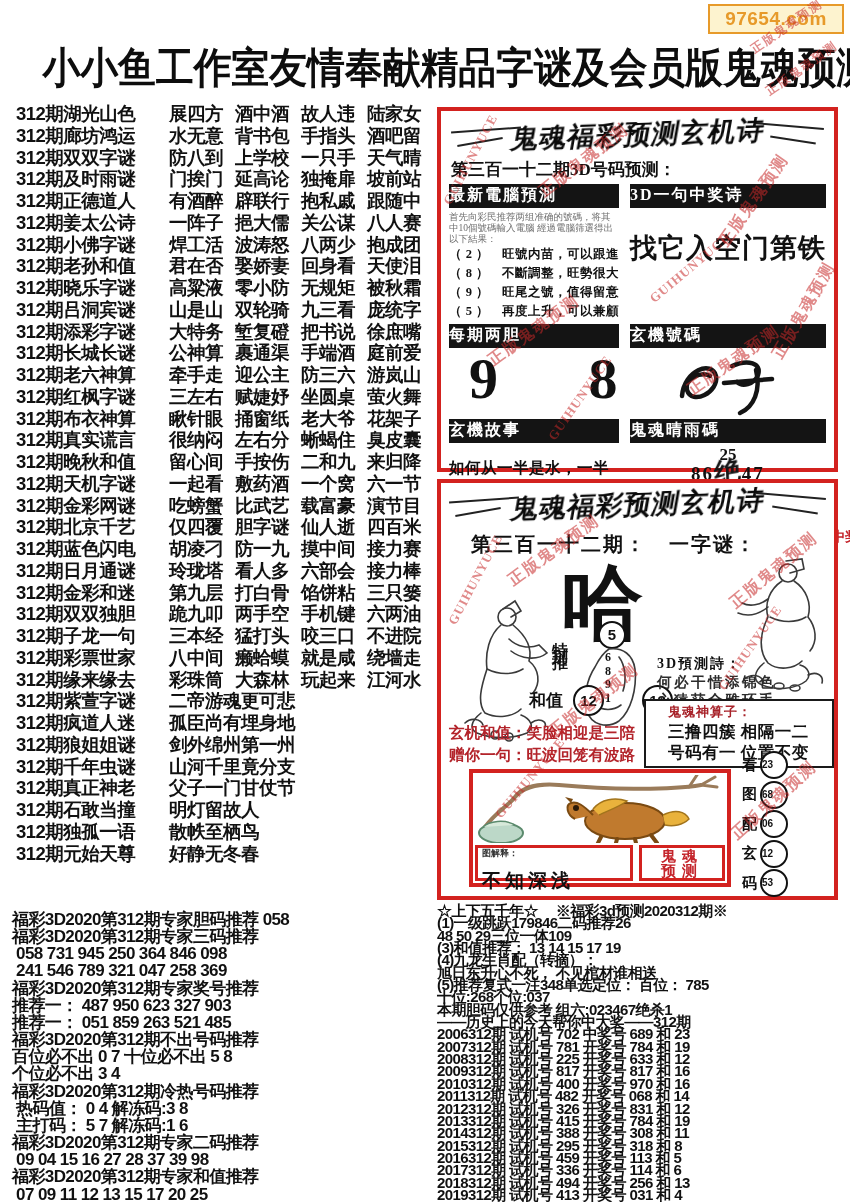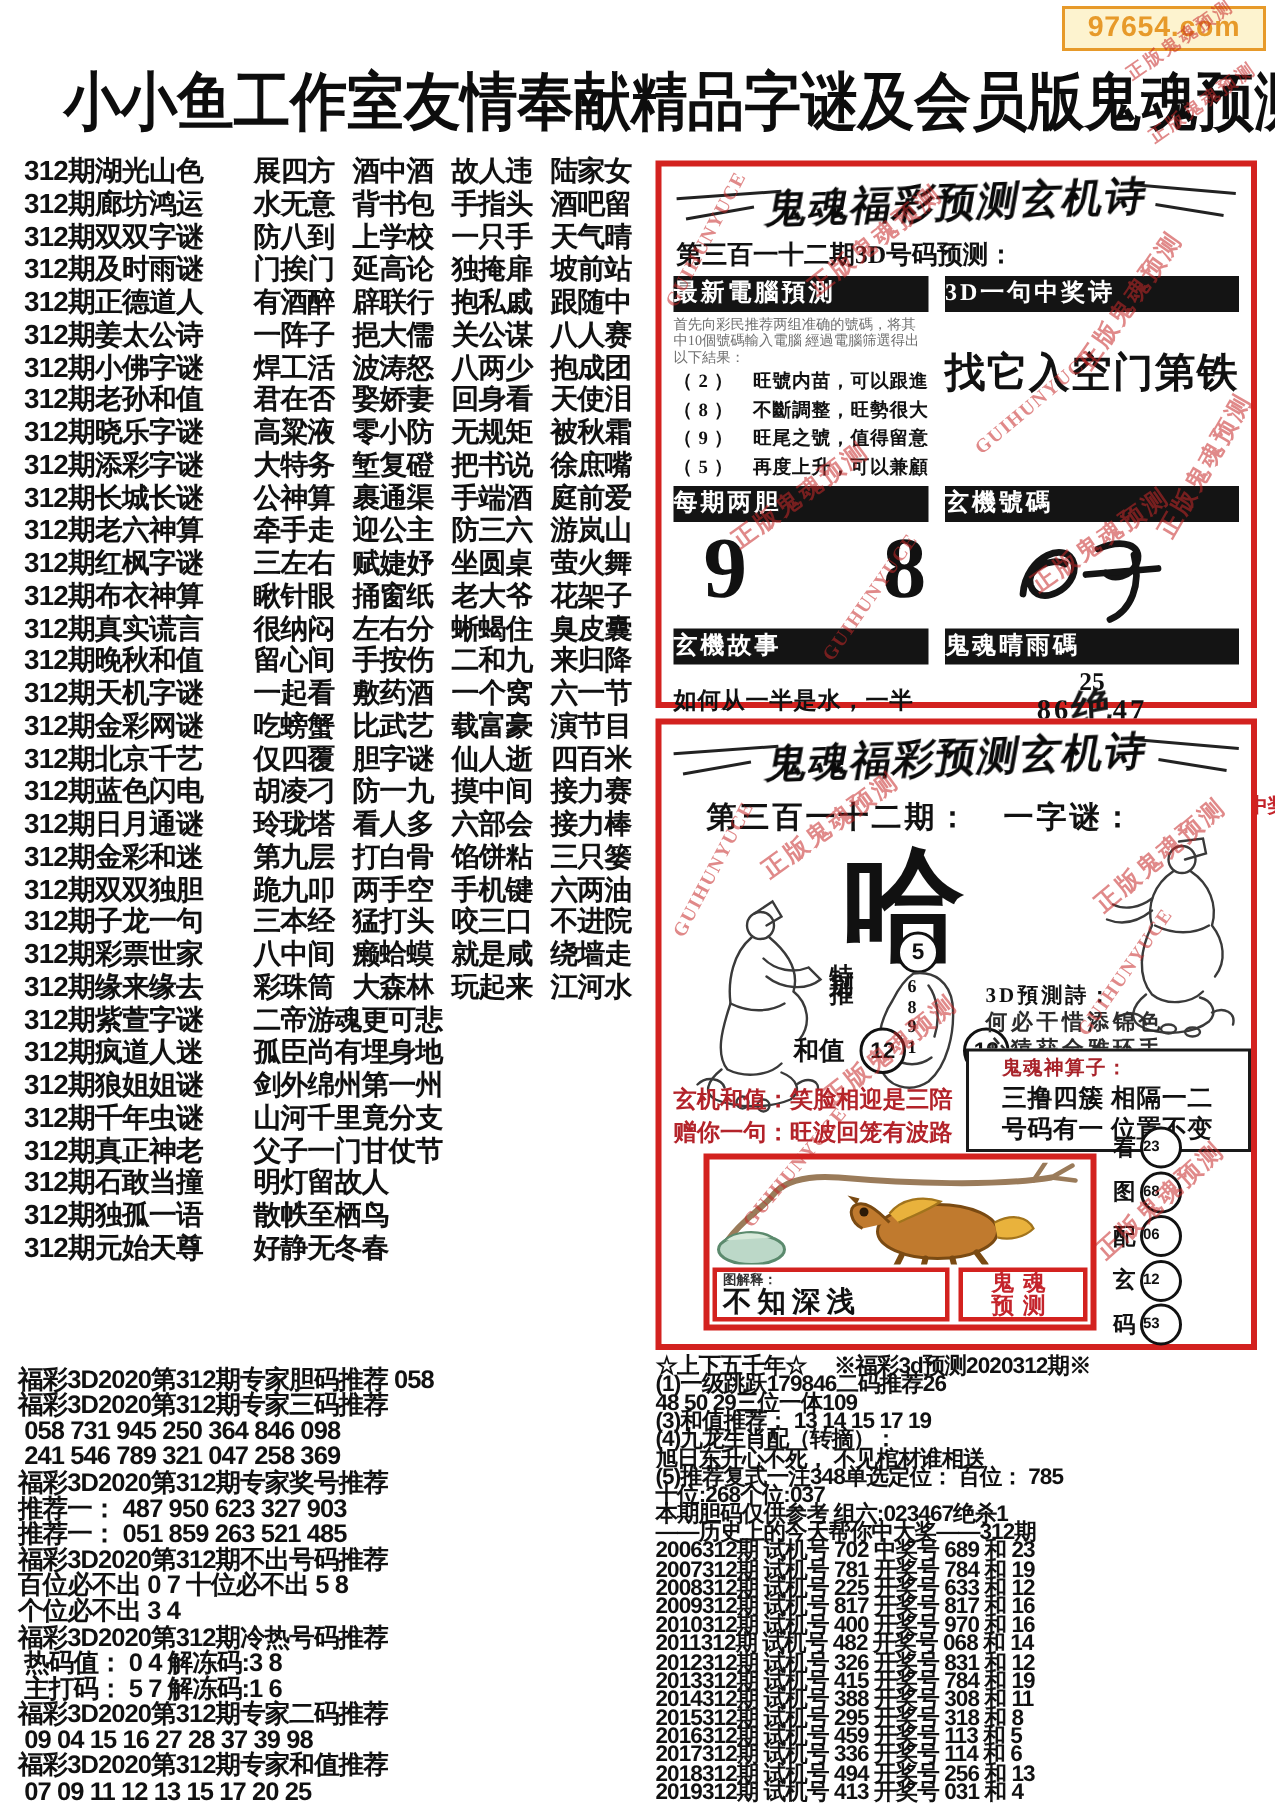--- a/index.html
+++ b/index.html
@@ -122,21 +122,21 @@
   .shensuan .st{color:#a8232a;font-weight:bold;font-size:13px;font-family:"Liberation Serif",serif;letter-spacing:1px;filter:blur(.25px);}
   .shensuan .sl{font-family:"Liberation Serif",serif;font-weight:bold;font-size:16.5px;line-height:21px;white-space:nowrap;letter-spacing:.5px;}
   .pic-frame{
     position:absolute;left:28px;top:286px;width:262px;height:118px;border:4px solid #d3221f;
     box-sizing:border-box;padding:2px;display:flex;flex-direction:column;
   }
   .pic-art{flex:1;overflow:hidden;}
   .pic-bottom{display:flex;gap:6px;height:36px;margin-top:2px;}
   .pic-cap{border:3px solid #d3221f;flex:1;padding:0 4px;box-sizing:border-box;}
   .pic-cap .cl{font-size:9px;font-weight:bold;color:#333;line-height:10px;}
-  .pic-cap .cv{font-family:Liberation Serif, serif;font-weight:bold;font-size:19px;line-height:22px;letter-spacing:4px;}
+  .pic-cap .cv{font-family:Liberation Serif, serif;font-weight:bold;font-size:19px;line-height:22px;letter-spacing:4px;margin-top:12px;}
   .pic-stamp{
     border:3px solid #d3221f;width:86px;box-sizing:border-box;color:#c4242b;text-align:center;
     font-family:"Liberation Serif",serif;font-weight:bold;font-size:15px;line-height:15px;padding-top:1px;letter-spacing:6px;
   }
   .side-strip{position:absolute;left:301px;top:268px;}
   .side-row{display:flex;align-items:center;margin-bottom:1.5px;}
   .side-row .c0{font-weight:bold;font-size:15px;width:18px;font-family:"Liberation Serif",serif;}
   .side-row .c1{
     width:24px;height:24px;border:2.5px solid #111;border-radius:50%;text-align:left;
     line-height:24px;font-weight:bold;font-size:10px;background:#fff;
@@ -216,20 +216,27 @@
       <span class="cell c2">娶娇妻</span>
       <span class="cell c3">回身看</span>
       <span class="cell c4">天使泪</span>
     </div>
     <div class="lrow">
       <span class="cell c0">312期晓乐字谜</span>
       <span class="cell c1">高粱液</span>
       <span class="cell c2">零小防</span>
       <span class="cell c3">无规矩</span>
       <span class="cell c4">被秋霜</span>
+    </div>
+    <div class="lrow">
+      <span class="cell c0">312期吕洞宾谜</span>
+      <span class="cell c1">山是山</span>
+      <span class="cell c2">双轮骑</span>
+      <span class="cell c3">九三看</span>
+      <span class="cell c4">庞统字</span>
     </div>
     <div class="lrow">
       <span class="cell c0">312期添彩字谜</span>
       <span class="cell c1">大特务</span>
       <span class="cell c2">堑复磴</span>
       <span class="cell c3">把书说</span>
       <span class="cell c4">徐庶嘴</span>
     </div>
     <div class="lrow">
       <span class="cell c0">312期长城长谜</span>

